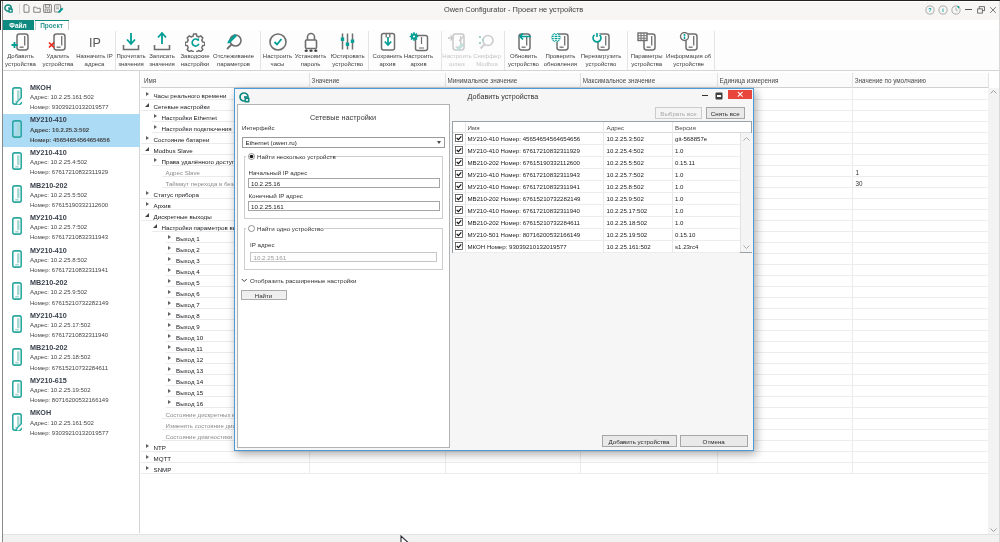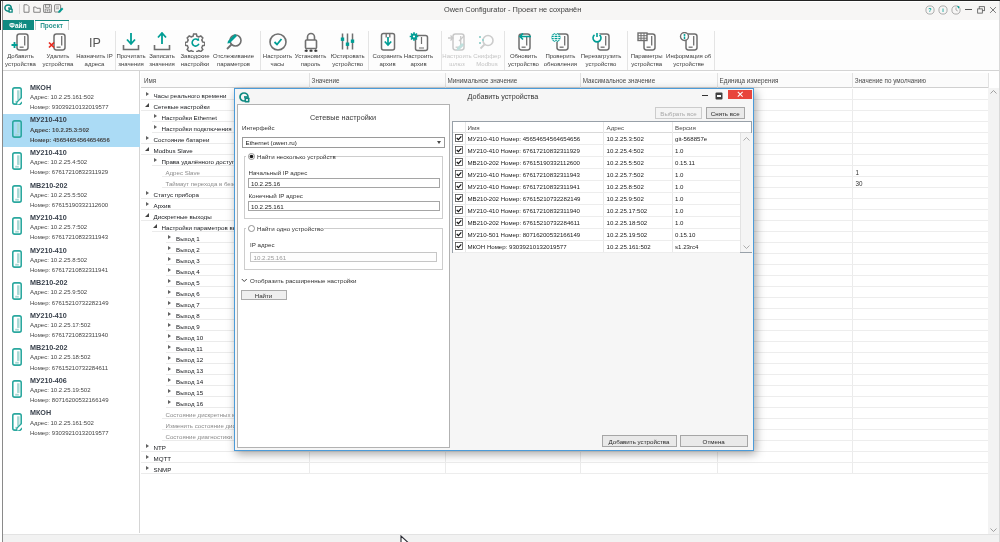--- a/index.html
+++ b/index.html
@@ -29,21 +29,21 @@
 <rect x="1.2" y="1.2" width="15.6" height="15.6" rx="1" fill="none" stroke="#777" stroke-width="1.8"></rect>
 <rect x="5" y="1.5" width="8" height="5" fill="none" stroke="#777" stroke-width="1.5"></rect>
 <path d="M4.5 16.5 v-6.5 h9 v6.5" fill="none" stroke="#777" stroke-width="1.5"></path>
 <path d="M9 11.5 v3.6 M7.2 13.3 h3.6" stroke="#777" stroke-width="1.3"></path>
 </svg>
 <svg class="abs" style="left:54px;top:4px" width="10" height="9.5" viewBox="0 0 20 19">
 <rect x="1.2" y="1.5" width="12" height="14.5" rx="1" fill="none" stroke="#777" stroke-width="1.8"></rect>
 <path d="M4 6 h6 M4 9.5 h6" stroke="#777" stroke-width="1.3"></path>
 <path d="M9 14 l7-7 2.8 2.8 -7 7 -3.6.8 z" fill="#009e95"></path>
 </svg>
-<div class="abs " style="left:444px;top:8.8px;transform:translateY(-50%);font-size:7.4px;color:#3d3d3d;font-weight:400;white-space:nowrap;">Owen Configurator - Проект не сохранён</div>
+<div class="abs " style="left:444px;top:8.8px;transform:translateY(-50%);font-size:7.4px;color:#3d3d3d;font-weight:400;white-space:nowrap;">Owen Configurator - Проект не устройств</div>
 <svg class="abs" style="left:925px;top:4.5px" width="10" height="10" viewBox="0 0 20 20">
 <circle cx="10" cy="10" r="8.2" fill="none" stroke="#9a9a9a" stroke-width="1.6"></circle>
 <text x="10" y="14" font-size="11" font-family="Liberation Sans" fill="#009e95" text-anchor="middle" font-weight="bold">?</text>
 </svg>
 <svg class="abs" style="left:938px;top:4.5px" width="10" height="10" viewBox="0 0 20 20">
 <circle cx="10" cy="10" r="8.2" fill="none" stroke="#9a9a9a" stroke-width="1.6"></circle>
 <text x="10" y="14" font-size="11" font-family="Liberation Sans" fill="#009e95" text-anchor="middle" font-weight="bold">i</text>
 </svg>
 <svg class="abs" style="left:951px;top:4.5px" width="10" height="10" viewBox="0 0 20 20">
 <circle cx="10" cy="10" r="8.2" fill="none" stroke="#9a9a9a" stroke-width="1.6"></circle>
@@ -314,21 +314,21 @@
     <path d="M4.5 20.5 h5" stroke="#a5d8d3" stroke-width="2.6"></path>
   </svg>
 <div class="abs " style="left:30px;top:347.29999999999995px;transform:translateY(-50%);font-size:7.2px;color:#39414c;font-weight:700;white-space:nowrap;">МВ210-202</div>
 <div class="abs " style="left:30px;top:357.4px;transform:translateY(-50%);font-size:6.0px;color:#454545;font-weight:400;white-space:nowrap;">Адрес: 10.2.25.18:502</div>
 <div class="abs " style="left:30px;top:367.59999999999997px;transform:translateY(-50%);font-size:6.0px;color:#454545;font-weight:400;white-space:nowrap;">Номер: 67615210732284611</div>
 <svg class="abs" style="left:12.3px;top:380.05px" width="10" height="18" viewBox="0 0 14 25">
     <rect x="1.1" y="1.1" width="11.8" height="22.8" rx="2.6" fill="none" stroke="#2ba89f" stroke-width="2.2"></rect>
     <path d="M8.8 4.5 v13.5" stroke="#a5d8d3" stroke-width="3.4"></path>
     <path d="M4.5 20.5 h5" stroke="#a5d8d3" stroke-width="2.6"></path>
   </svg>
-<div class="abs " style="left:30px;top:379.84999999999997px;transform:translateY(-50%);font-size:7.2px;color:#39414c;font-weight:700;white-space:nowrap;">МУ210-406</div>
+<div class="abs " style="left:30px;top:379.84999999999997px;transform:translateY(-50%);font-size:7.2px;color:#39414c;font-weight:700;white-space:nowrap;">МУ210-615</div>
 <div class="abs " style="left:30px;top:389.95px;transform:translateY(-50%);font-size:6.0px;color:#454545;font-weight:400;white-space:nowrap;">Адрес: 10.2.25.19:502</div>
 <div class="abs " style="left:30px;top:400.15px;transform:translateY(-50%);font-size:6.0px;color:#454545;font-weight:400;white-space:nowrap;">Номер: 80716200532166149</div>
 <svg class="abs" style="left:12.3px;top:412.6px" width="10" height="18" viewBox="0 0 14 25">
     <rect x="1.1" y="1.1" width="11.8" height="22.8" rx="2.6" fill="none" stroke="#2ba89f" stroke-width="2.2"></rect>
     <path d="M8.8 4.5 v13.5" stroke="#a5d8d3" stroke-width="3.4"></path>
     <path d="M4.5 20.5 h5" stroke="#a5d8d3" stroke-width="2.6"></path>
     <path d="M7 21 l7-7 3.6 3.6 -7 7 -4.6 1 z" fill="#fff" stroke="#2ba89f" stroke-width="1.8"></path>
   </svg>
 <div class="abs " style="left:30px;top:412.4px;transform:translateY(-50%);font-size:7.2px;color:#39414c;font-weight:700;white-space:nowrap;">МКОН</div>
 <div class="abs " style="left:30px;top:422.5px;transform:translateY(-50%);font-size:6.0px;color:#454545;font-weight:400;white-space:nowrap;">Адрес: 10.2.25.161:502</div>

